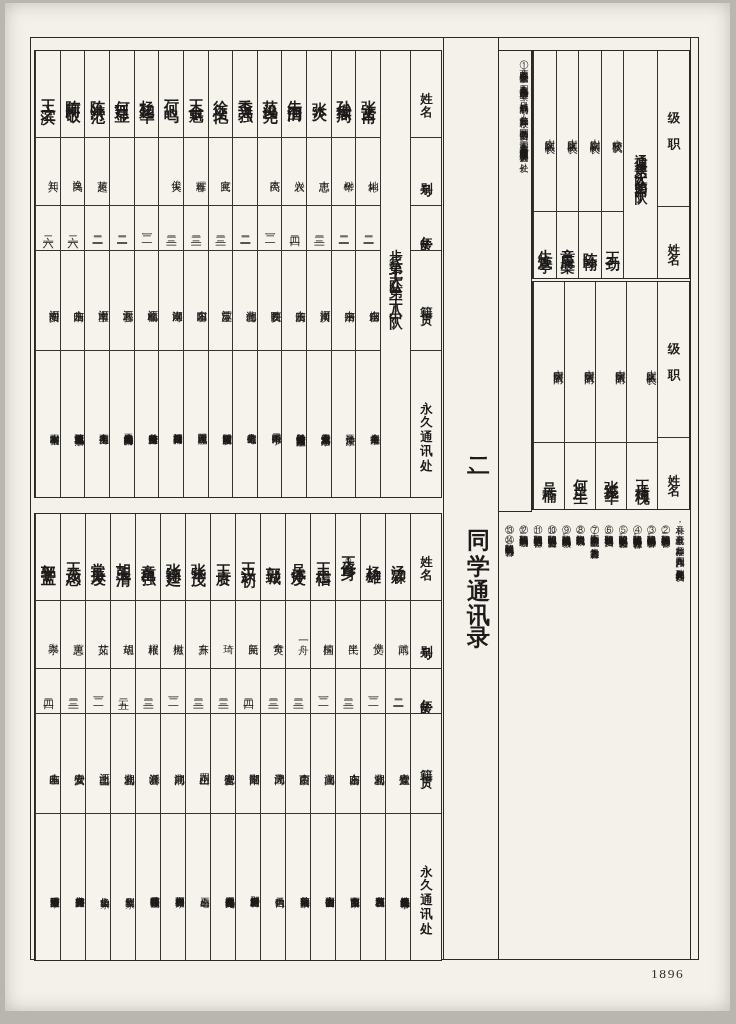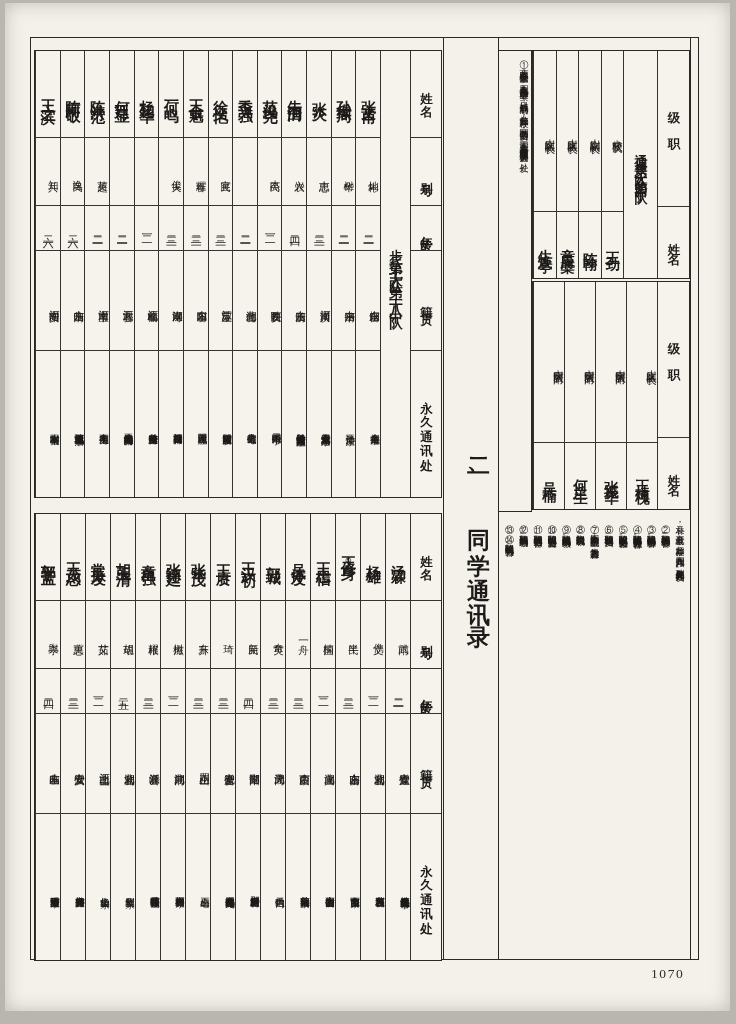--- a/index.html
+++ b/index.html
@@ -516,13 +516,13 @@
         <div>⑪照片说明级职为通信教官。</div>
 
         <div>⑫照片说明级职均为助教。</div>
 
         <div>⑬⑭照片说明级职均为教官。</div>
       </div>
 
   </div>
 </div>
 
-<div class="pageno">1070</div>
+<div class="pageno">1896</div>
 
 </body></html>

